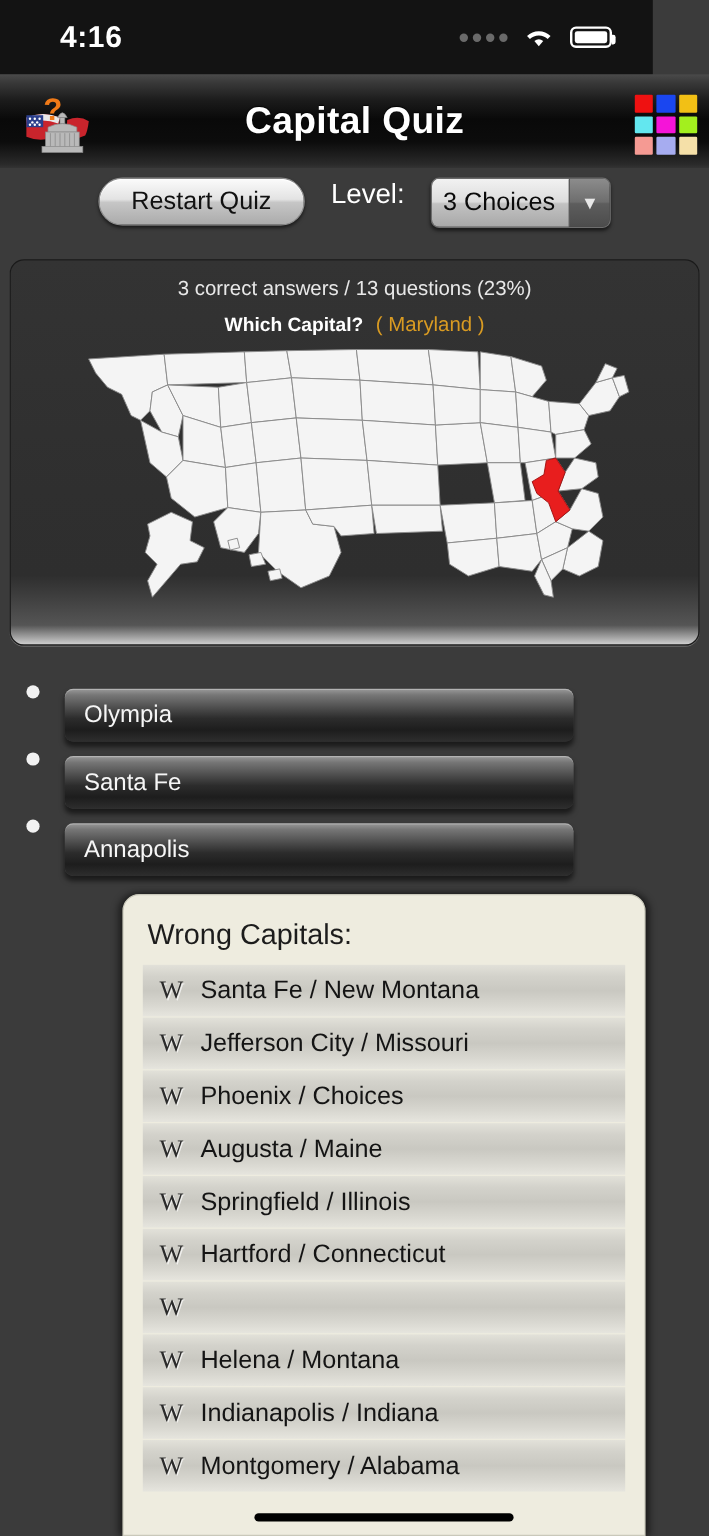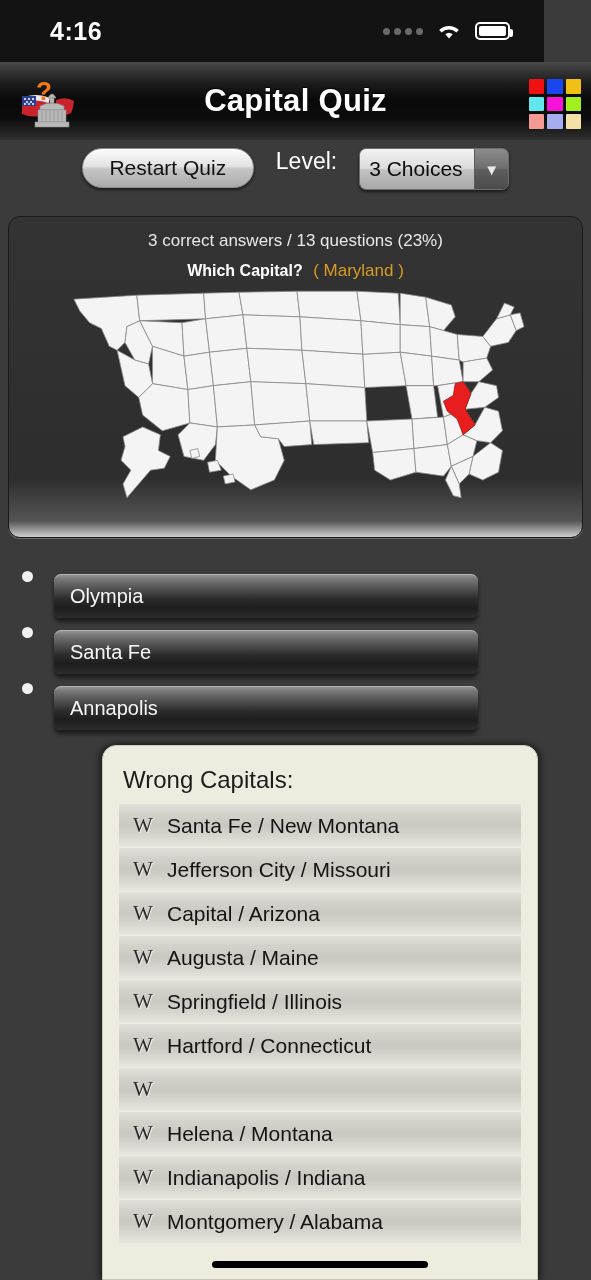--- a/index.html
+++ b/index.html
@@ -312,21 +312,21 @@
       <div class="wrong-item">
         <span class="wmark">W</span>
         <span class="wtxt">Santa Fe / New Montana</span>
       </div>
       <div class="wrong-item">
         <span class="wmark">W</span>
         <span class="wtxt">Jefferson City / Missouri</span>
       </div>
       <div class="wrong-item">
         <span class="wmark">W</span>
-        <span class="wtxt">Capital / Arizona</span>
+        <span class="wtxt">Phoenix / Choices</span>
       </div>
       <div class="wrong-item">
         <span class="wmark">W</span>
         <span class="wtxt">Augusta / Maine</span>
       </div>
       <div class="wrong-item">
         <span class="wmark">W</span>
         <span class="wtxt">Springfield / Illinois</span>
       </div>
       <div class="wrong-item">

